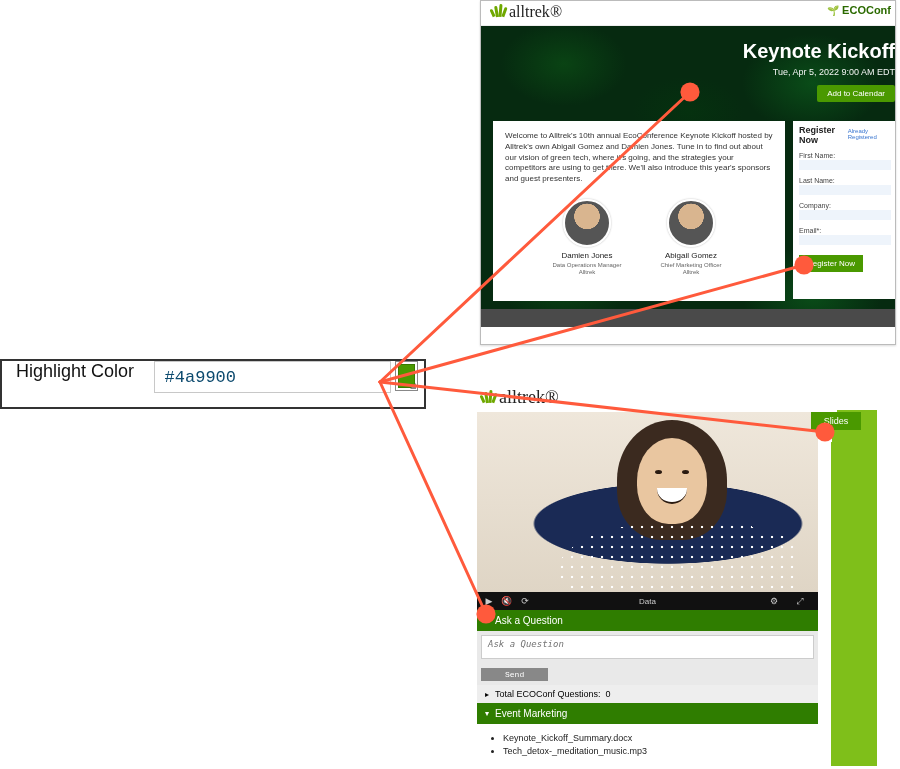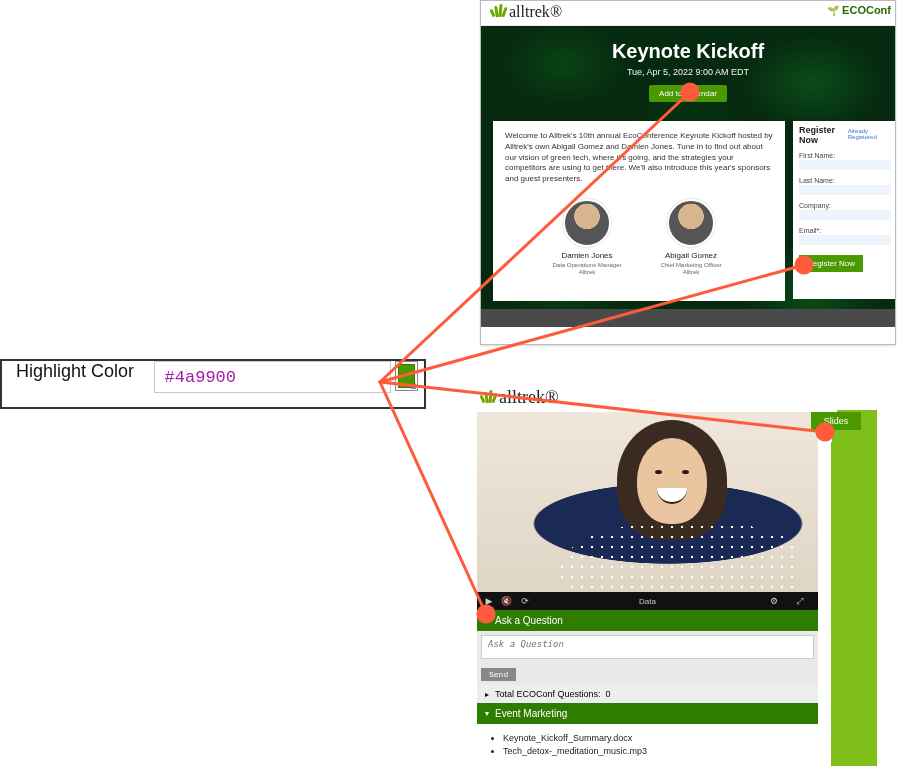--- a/index.html
+++ b/index.html
@@ -35,21 +35,21 @@
     color: #111;
   }
   #control-input {
     flex: 1;
     height: 32px;
     border: 1px solid #c8c8c8;
     background: #fff;
     font-family: "Courier New", monospace;
     font-size: 17px;
     padding: 0 10px;
-    color: #a21caf;
+    color: #0c4a6e;
     box-sizing: border-box;
   }
   #color-swatch-btn {
     width: 30px;
     height: 30px;
     margin: 0 6px 0 4px;
     border: 1px solid #888;
     position: relative;
     box-sizing: border-box;
     cursor: pointer;
@@ -121,21 +121,21 @@
   .eco-tag::before { content: "🌱"; font-size: 10px; margin-right: 2px; }
 
   .p1-hero {
     height: 95px;
     background:
       radial-gradient(ellipse 90px 60px at 20% 40%, rgba(10,70,20,.9), transparent 70%),
       radial-gradient(ellipse 100px 70px at 80% 60%, rgba(10,80,25,.9), transparent 70%),
       radial-gradient(ellipse 80px 50px at 50% 90%, rgba(5,50,15,.9), transparent 70%),
       #062a10;
     color: #fff;
-    text-align: center;
+    text-align: right;
     position: relative;
   }
   .p1-hero h1 { margin:0; padding-top:14px; font-size:20px; font-weight:bold; }
   .p1-hero .subt { font-size:9px; margin-top:4px; opacity:.95; }
   .p1-cal-btn {
     display:inline-block;
     margin-top:8px;
     background:#4a9900;
     color:#fff;
     font-size:8px;
@@ -303,21 +303,21 @@
   }
   .p2-qinput {
     width:100%; height:24px; border:1px solid #ccc;
     font-size:9px; font-style:italic; color:#999;
     padding:3px 6px; box-sizing:border-box; background:#fff;
     resize:none;
   }
   .p2-send {
     margin-top:4px; display:inline-block;
     background:#888; color:#fff; font-size:8px;
-    padding:2px 8px; cursor:pointer;font-family:Liberation Mono, monospace;
+    padding:2px 24px; cursor:pointer;font-family:Liberation Mono, monospace;
   }
   .p2-total {
     background:#eee; font-size:9px; padding:4px 8px;
     display:flex; align-items:center;
   }
   .p2-total .caret { margin-right:6px; font-size:8px; }
   .p2-resources {
     padding:6px 12px;
   }
   .p2-resources ul { margin:0; padding-left:14px; }

